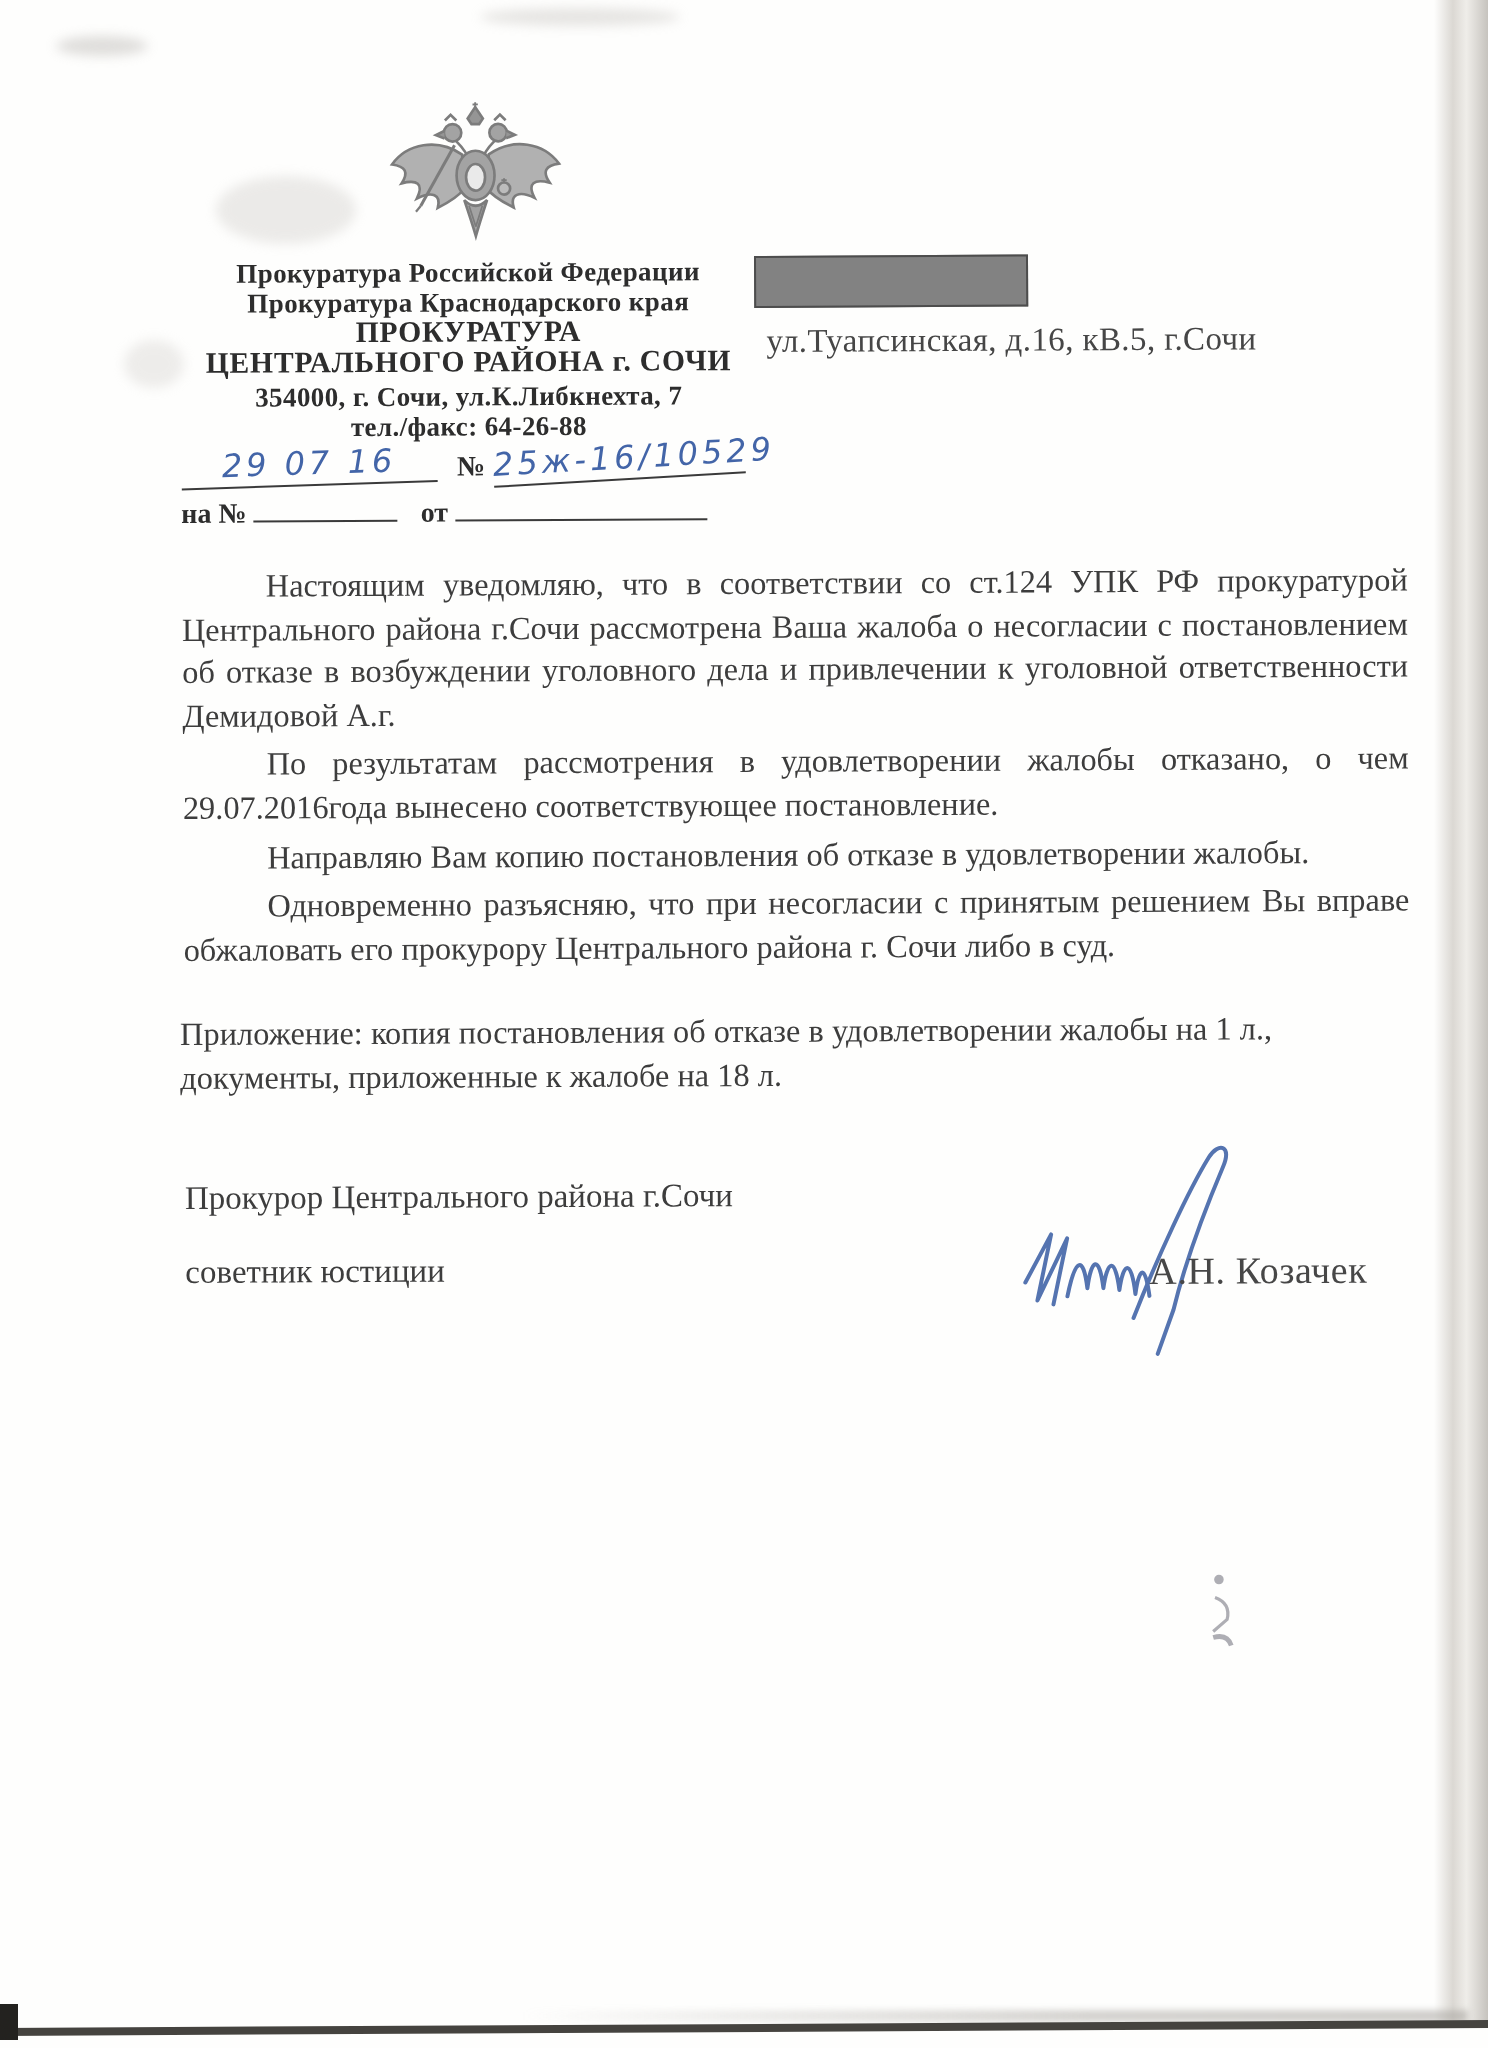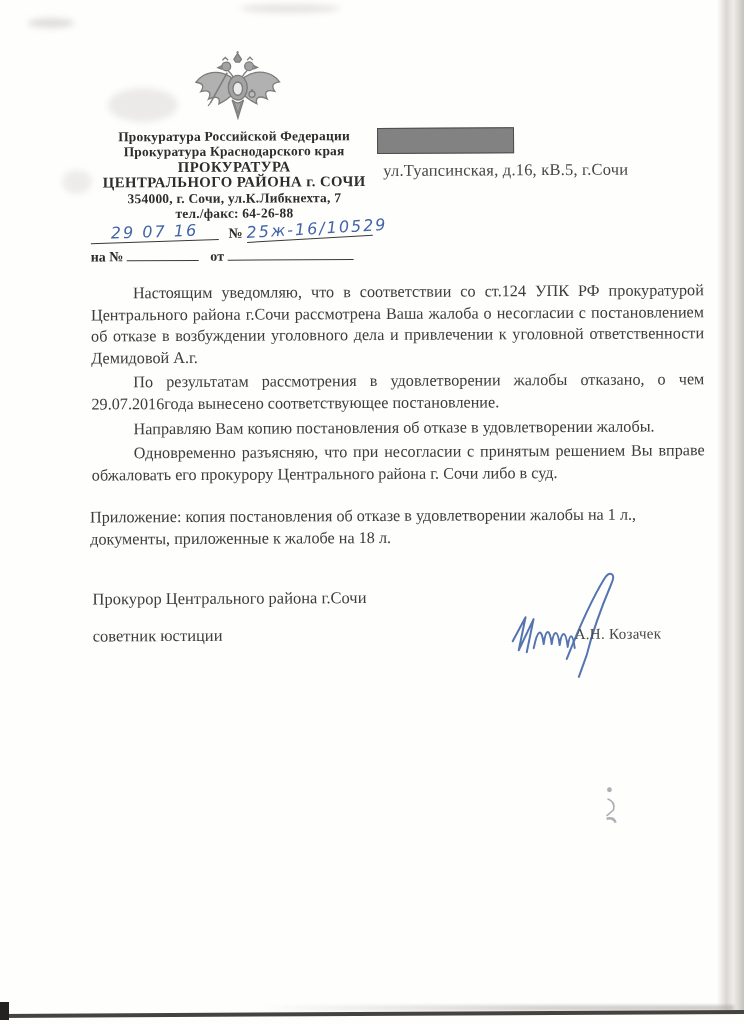--- a/index.html
+++ b/index.html
@@ -80,21 +80,21 @@
     position:absolute;left:90px;top:490px;width:618px;
     font-size:16.2px;line-height:21.6px;color:#3d3d3d;text-align:left;
   }
   
   .sig-position{
     position:absolute;left:92px;top:588px;font-size:16.5px;color:#3d3d3d;
   }
   .sig-position .l2{margin-top:17px;}
   .sig-scribble{position:absolute;left:506px;top:572px;width:120px;height:108px;}
   .sig-name{
-    position:absolute;left:574px;top:627px;font-size:15px;color:#474747;
+    position:absolute;left:574px;top:627px;font-size:19px;color:#474747;
     letter-spacing:.3px;
     text-align:right;
   }
   .smudge-mark{position:absolute;left:597px;top:786px;width:26px;height:48px;opacity:.65;}
 </style>
 </head>
 <body>
 
 <div class="page">
 

